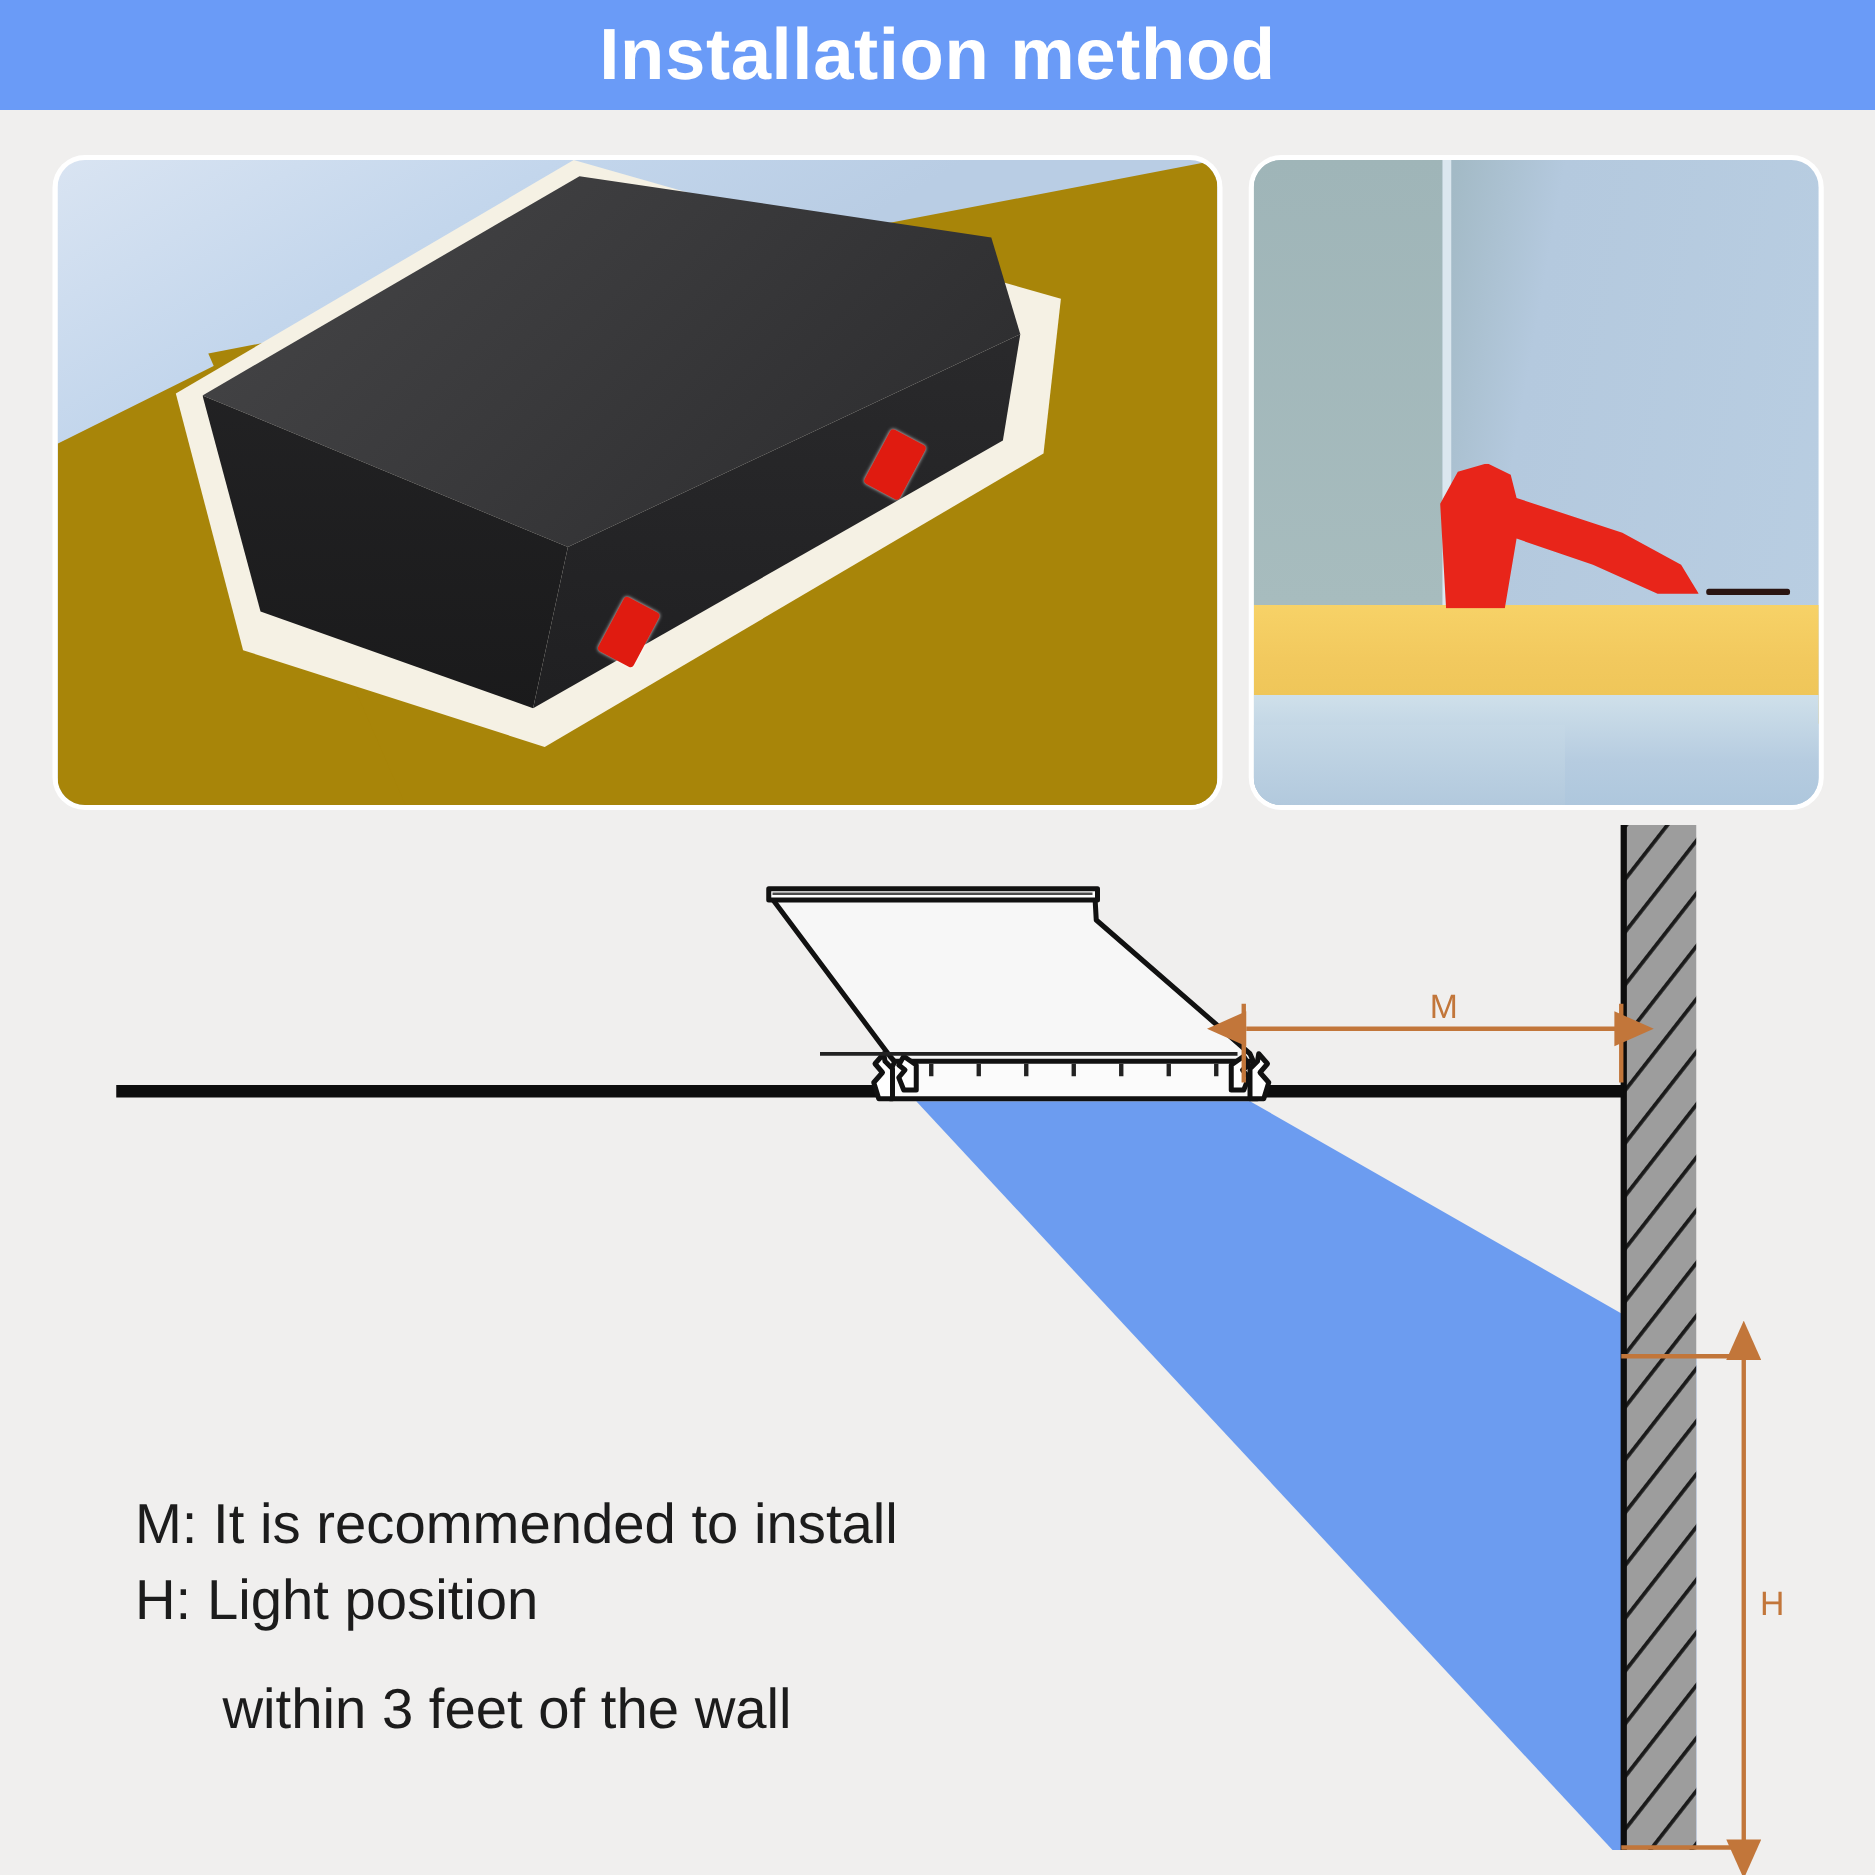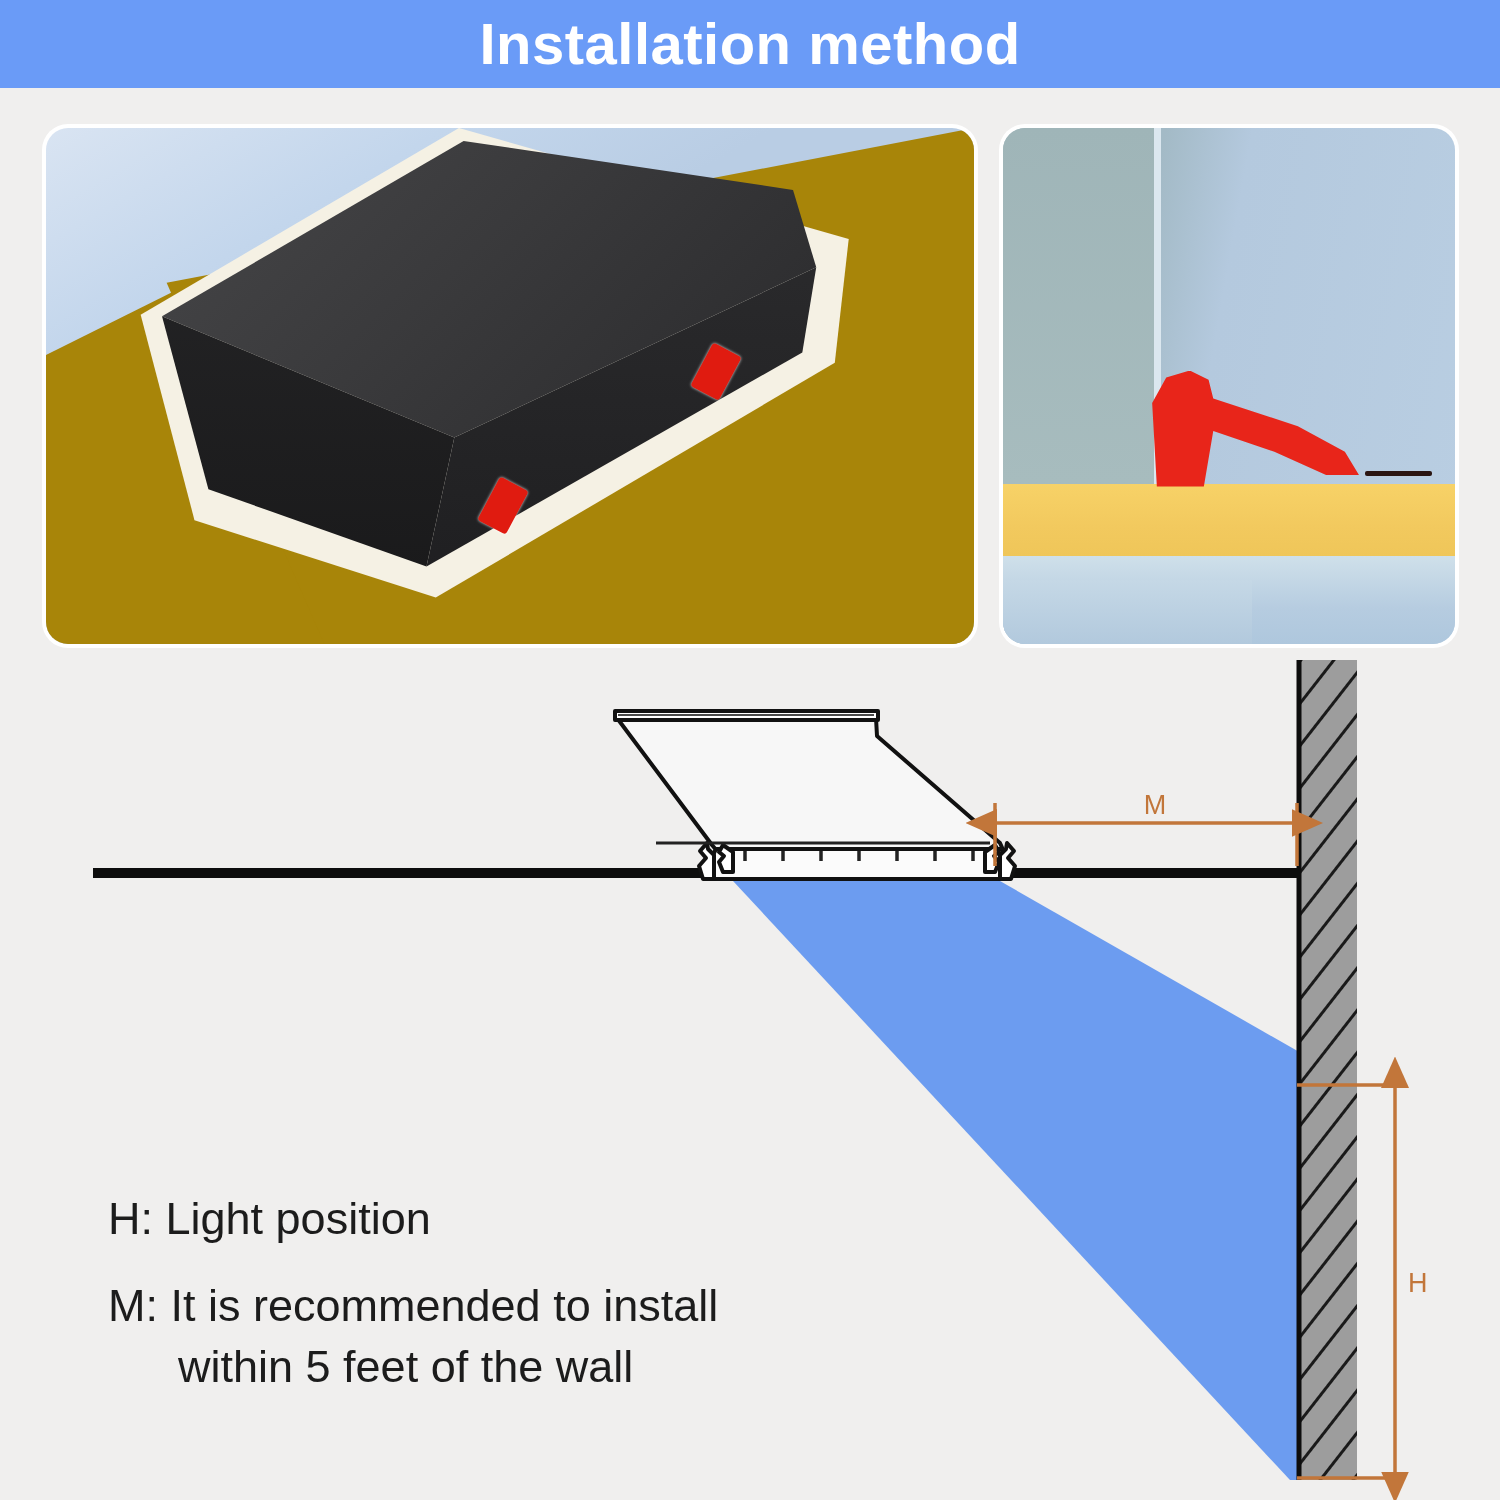--- a/index.html
+++ b/index.html
@@ -341,16 +341,16 @@
   <g stroke="#c2763a" stroke-width="3.5" fill="none">
     <line x1="1297" y1="1085" x2="1400" y2="1085"></line>
     <line x1="1297" y1="1478" x2="1400" y2="1478"></line>
     <line x1="1395" y1="1088" x2="1395" y2="1475" marker-start="url(#arrL)" marker-end="url(#arrR)"></line>
   </g>
   <text x="1408" y="1292" fill="#c2763a" font-family="Liberation Sans, sans-serif" font-size="27">H</text>
 
 </svg>
 
 <div id="legend">
+  <div class="legend-line" id="legend-m-line1">M: It is recommended to install</div>
   <div class="legend-line" id="legend-h">H: Light position</div>
-  <div class="legend-line" id="legend-m-line1">M: It is recommended to install</div>
-  <div class="legend-line" id="legend-m-line2">within 5 feet of the wall</div>
+  <div class="legend-line" id="legend-m-line2">within 3 feet of the wall</div>
 </div>
 
 </body></html>

